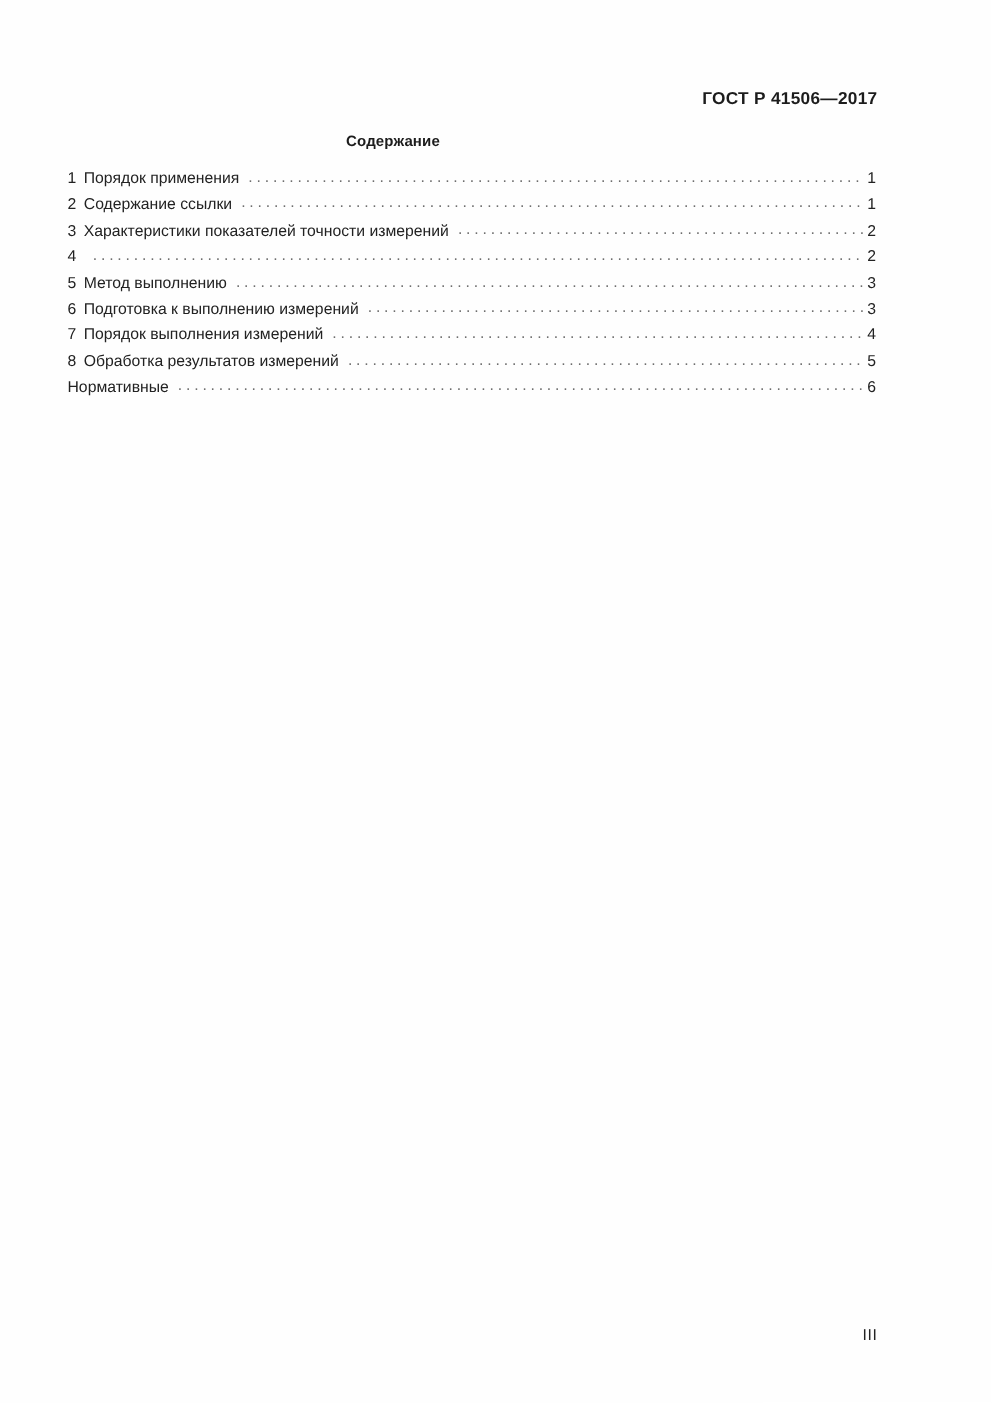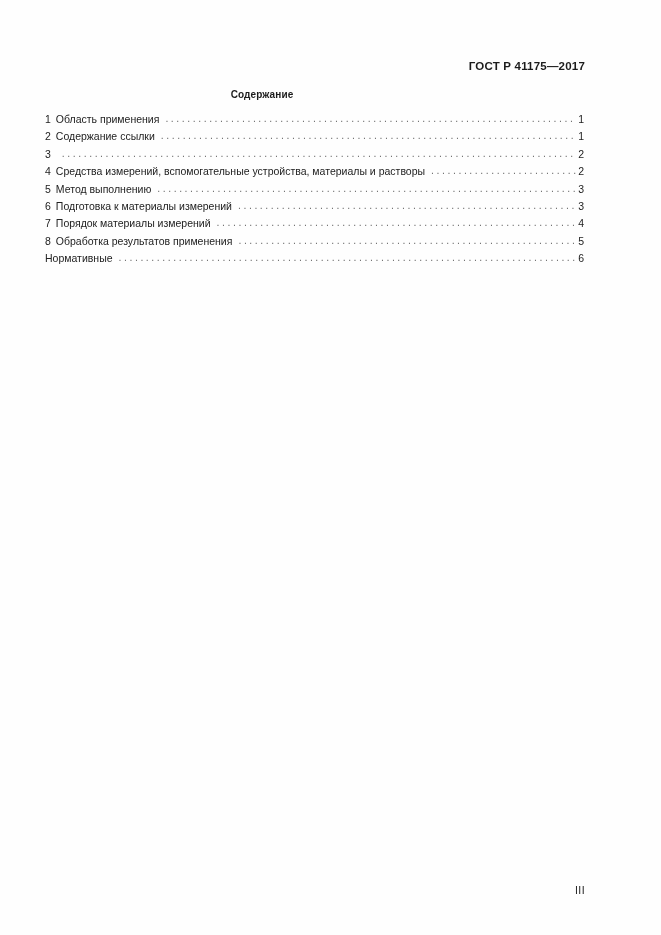--- a/index.html
+++ b/index.html
@@ -100,71 +100,71 @@
     font-size: 10.5px;
     color: #222222;
     letter-spacing: 0.4px;
   }
 </style>
 </head>
 <body>
 
 <div class="page">
 
-  <div class="doc-header">ГОСТ Р 41175—2017</div>
+  <div class="doc-header">ГОСТ Р 41506—2017</div>
 
   <div class="contents-title">
     <span class="title-inner">Содержание</span>
   </div>
 
   <div class="toc">
       <div class="toc-row">
         <span class="toc-num">1</span>
-        <span class="toc-label">Область применения</span>
+        <span class="toc-label">Порядок применения</span>
         <span class="toc-dots">.......................................................................................................................................................................................................</span>
         <span class="toc-page">1</span>
       </div>
       <div class="toc-row">
         <span class="toc-num">2</span>
         <span class="toc-label">Содержание ссылки</span>
         <span class="toc-dots">.......................................................................................................................................................................................................</span>
         <span class="toc-page">1</span>
       </div>
       <div class="toc-row">
         <span class="toc-num">3</span>
+        <span class="toc-label">Характеристики показателей точности измерений</span>
         <span class="toc-dots">.......................................................................................................................................................................................................</span>
         <span class="toc-page">2</span>
       </div>
       <div class="toc-row">
         <span class="toc-num">4</span>
-        <span class="toc-label">Средства измерений, вспомогательные устройства, материалы и растворы</span>
         <span class="toc-dots">.......................................................................................................................................................................................................</span>
         <span class="toc-page">2</span>
       </div>
       <div class="toc-row">
         <span class="toc-num">5</span>
         <span class="toc-label">Метод выполнению</span>
         <span class="toc-dots">.......................................................................................................................................................................................................</span>
         <span class="toc-page">3</span>
       </div>
       <div class="toc-row">
         <span class="toc-num">6</span>
-        <span class="toc-label">Подготовка к материалы измерений</span>
+        <span class="toc-label">Подготовка к выполнению измерений</span>
         <span class="toc-dots">.......................................................................................................................................................................................................</span>
         <span class="toc-page">3</span>
       </div>
       <div class="toc-row">
         <span class="toc-num">7</span>
-        <span class="toc-label">Порядок материалы измерений</span>
+        <span class="toc-label">Порядок выполнения измерений</span>
         <span class="toc-dots">.......................................................................................................................................................................................................</span>
         <span class="toc-page">4</span>
       </div>
       <div class="toc-row">
         <span class="toc-num">8</span>
-        <span class="toc-label">Обработка результатов применения</span>
+        <span class="toc-label">Обработка результатов измерений</span>
         <span class="toc-dots">.......................................................................................................................................................................................................</span>
         <span class="toc-page">5</span>
       </div>
       <div class="toc-row">
         <span class="toc-label">Нормативные</span>
         <span class="toc-dots">.......................................................................................................................................................................................................</span>
         <span class="toc-page">6</span>
       </div>
     </div>
 

